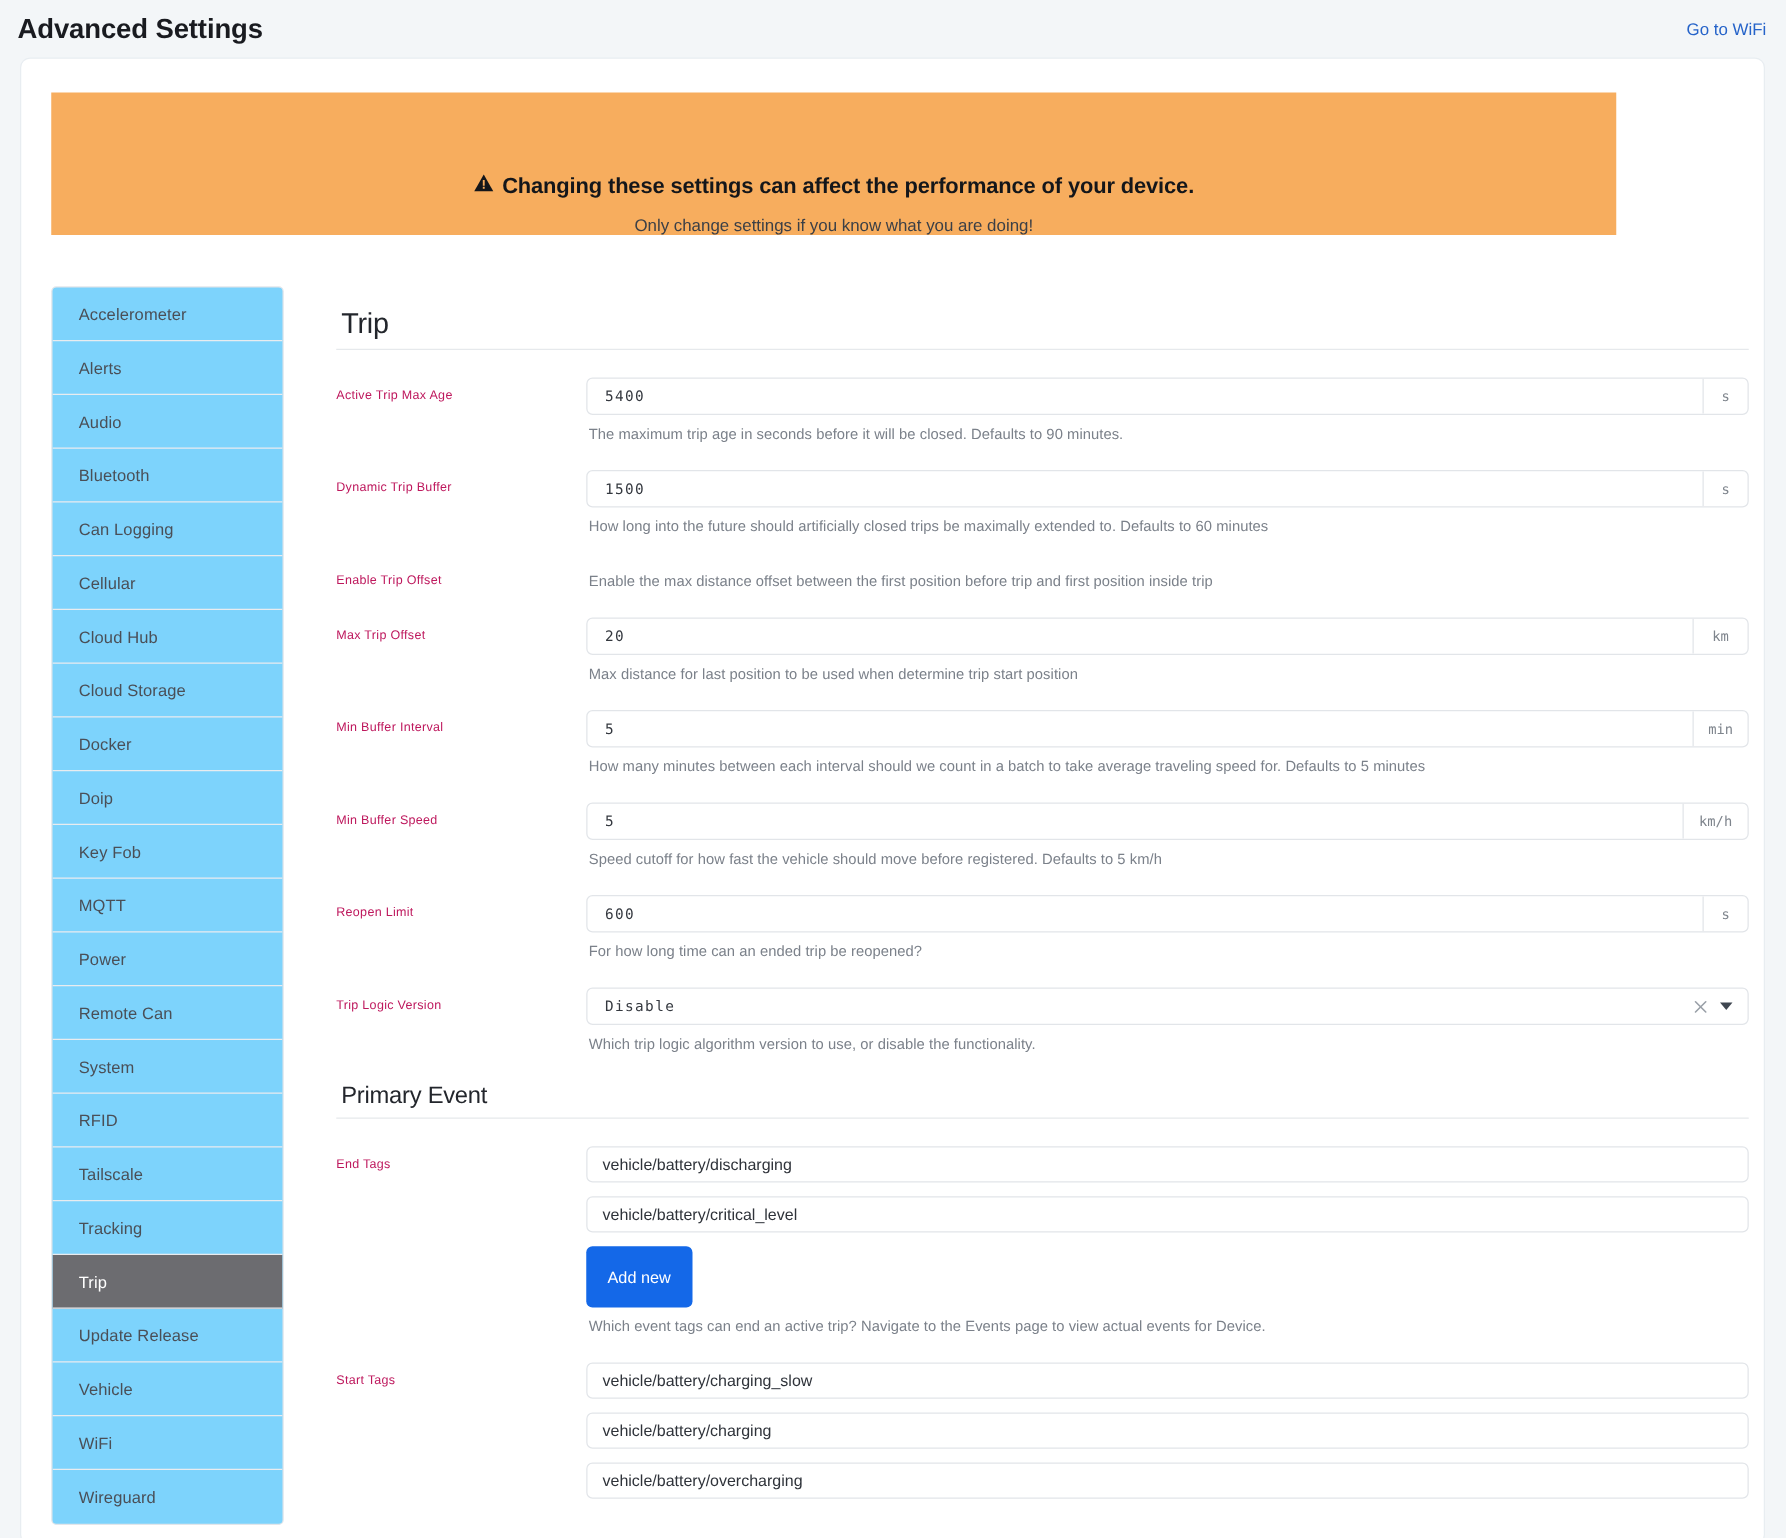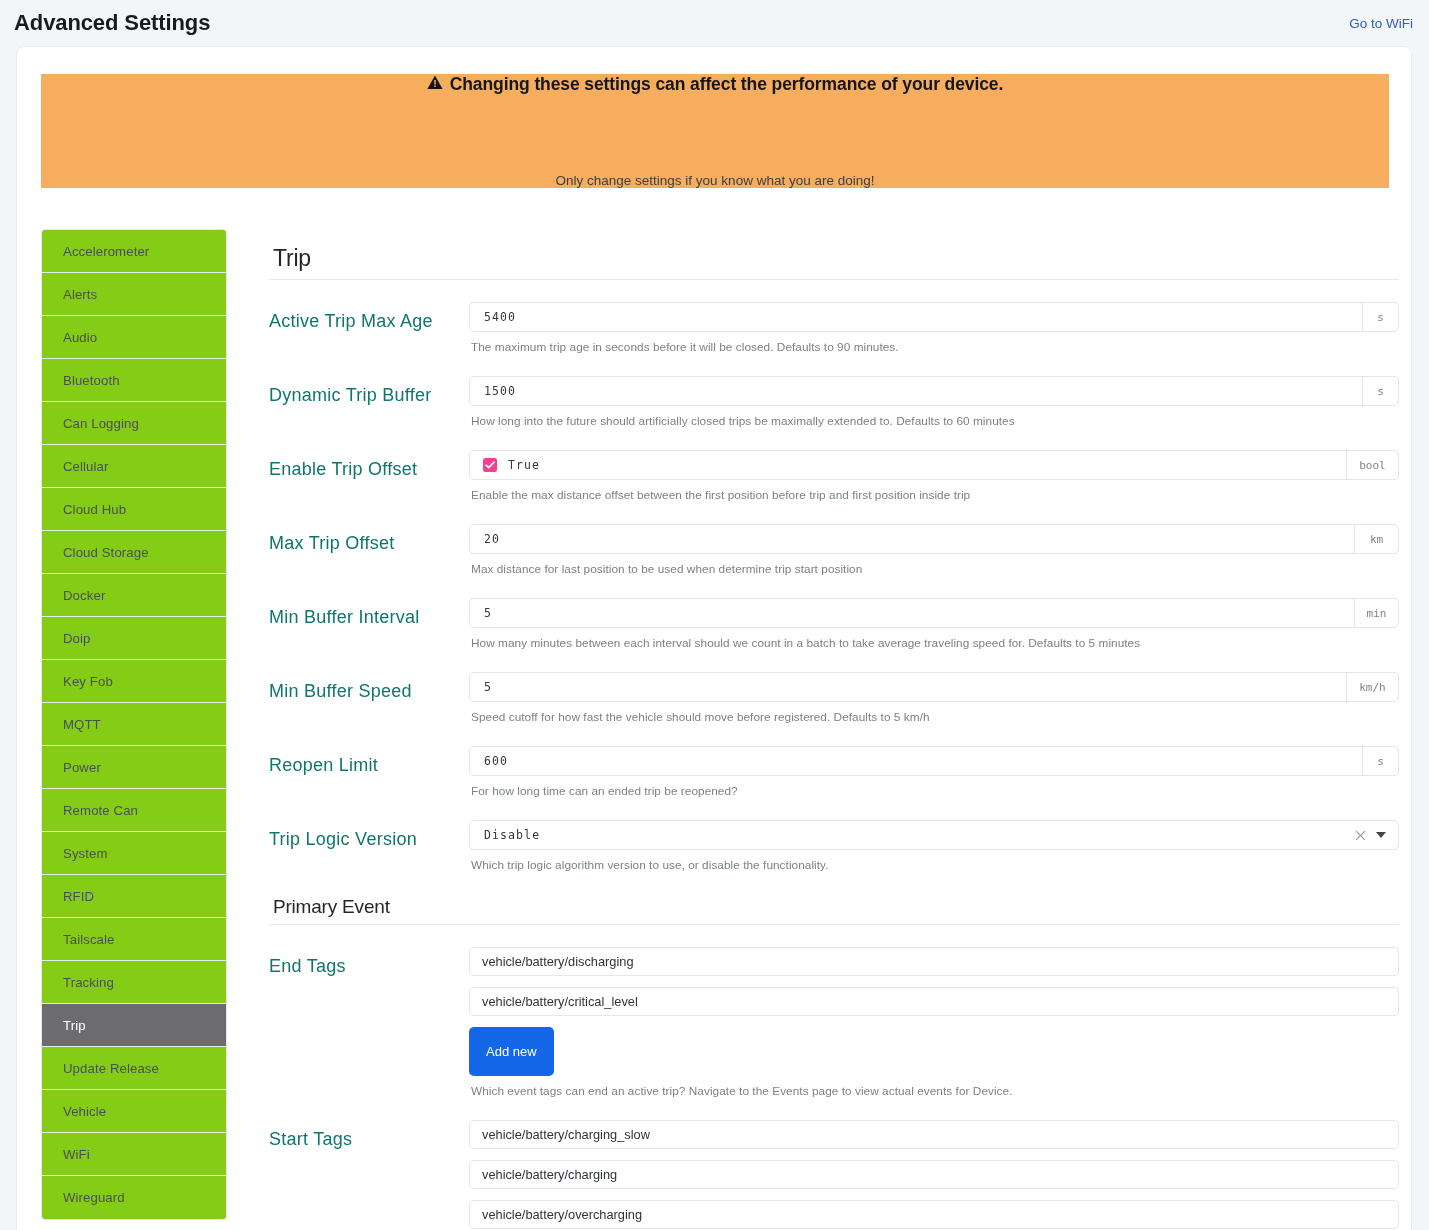--- a/index.html
+++ b/index.html
@@ -44,27 +44,27 @@
     border: 1px solid #e8edf1;
     border-radius: 8px;
     overflow: hidden;
   }
 
   
   .banner {
     position: absolute;
     left: 24px;
     top: 27px;
-    width: 1348px;
+    width: 1252px;
     height: 114px;
     background: #f7ad5e;
     display: flex;
     flex-direction: column;
     align-items: center;
-    justify-content: space-between;
+    justify-content: flex-end;
     gap: 14px;
   }
   .banner-title {
     font-size: 17.5px;
     font-weight: 700;
     color: #14161a;
     display: flex;
     align-items: center;
     gap: 7px;
     letter-spacing: -0.1px;
@@ -85,21 +85,21 @@
   }
 
   
   .sidebar {
     margin-left: 24px;
     width: 186px;
     flex: none;
     border: 1px solid #e3e6ea;
     border-radius: 4px;
     height: fit-content;
-    background: #84cc16;
+    background: #7dd3fc;
     overflow: hidden;
   }
   .side-item {
     height: 43px;
     display: flex;
     align-items: center;
     padding-left: 21px;
     font-size: 13.2px;
     color: #4a4f57;
     border-bottom: 1px solid #e9ecef;
@@ -133,22 +133,22 @@
   .spacer-top { height: 16px; }
 
   .field-row {
     display: flex;
     align-items: flex-start;
     padding-top: 22px;
   }
   .field-label {
     width: 200px;
     flex: none;
-    font-size: 18px;
-    color: #0f766e;
+    font-size: 10px;
+    color: #be185d;
     letter-spacing: 0.25px;
     padding-top: 9px;
   }
   .field-ctrl { flex: 1; }
 
   .inp-group {
     display: flex;
     align-items: stretch;
     border: 1px solid #e2e5e9;
     border-radius: 5px;
@@ -397,33 +397,20 @@
             <div class="inp">1500</div>
             <div class="unit">s</div>
           </div>
           <div class="hint">How long into the future should artificially closed trips be maximally extended to. Defaults to 60 minutes</div>
         </div>
       </div>
 
       <div class="field-row">
         <div class="field-label">Enable Trip Offset</div>
         <div class="field-ctrl">
-          <div class="inp-group">
-            <div class="inp" style="padding-left:0">
-              <div class="cb-wrap">
-                <span class="cb">
-                  <svg width="10" height="8" viewBox="0 0 10 8">
-                    <path d="M1 4.2 L3.6 6.6 L9 1.2" stroke="#ffffff" stroke-width="1.6" fill="none" stroke-linecap="round" stroke-linejoin="round"></path>
-                  </svg>
-                </span>
-                <span class="cb-text">True</span>
-              </div>
-            </div>
-            <div class="unit w4">bool</div>
-          </div>
           <div class="hint">Enable the max distance offset between the first position before trip and first position inside trip</div>
         </div>
       </div>
 
       <div class="field-row">
         <div class="field-label">Max Trip Offset</div>
         <div class="field-ctrl">
           <div class="inp-group">
             <div class="inp">20</div>
             <div class="unit w3">km</div>

